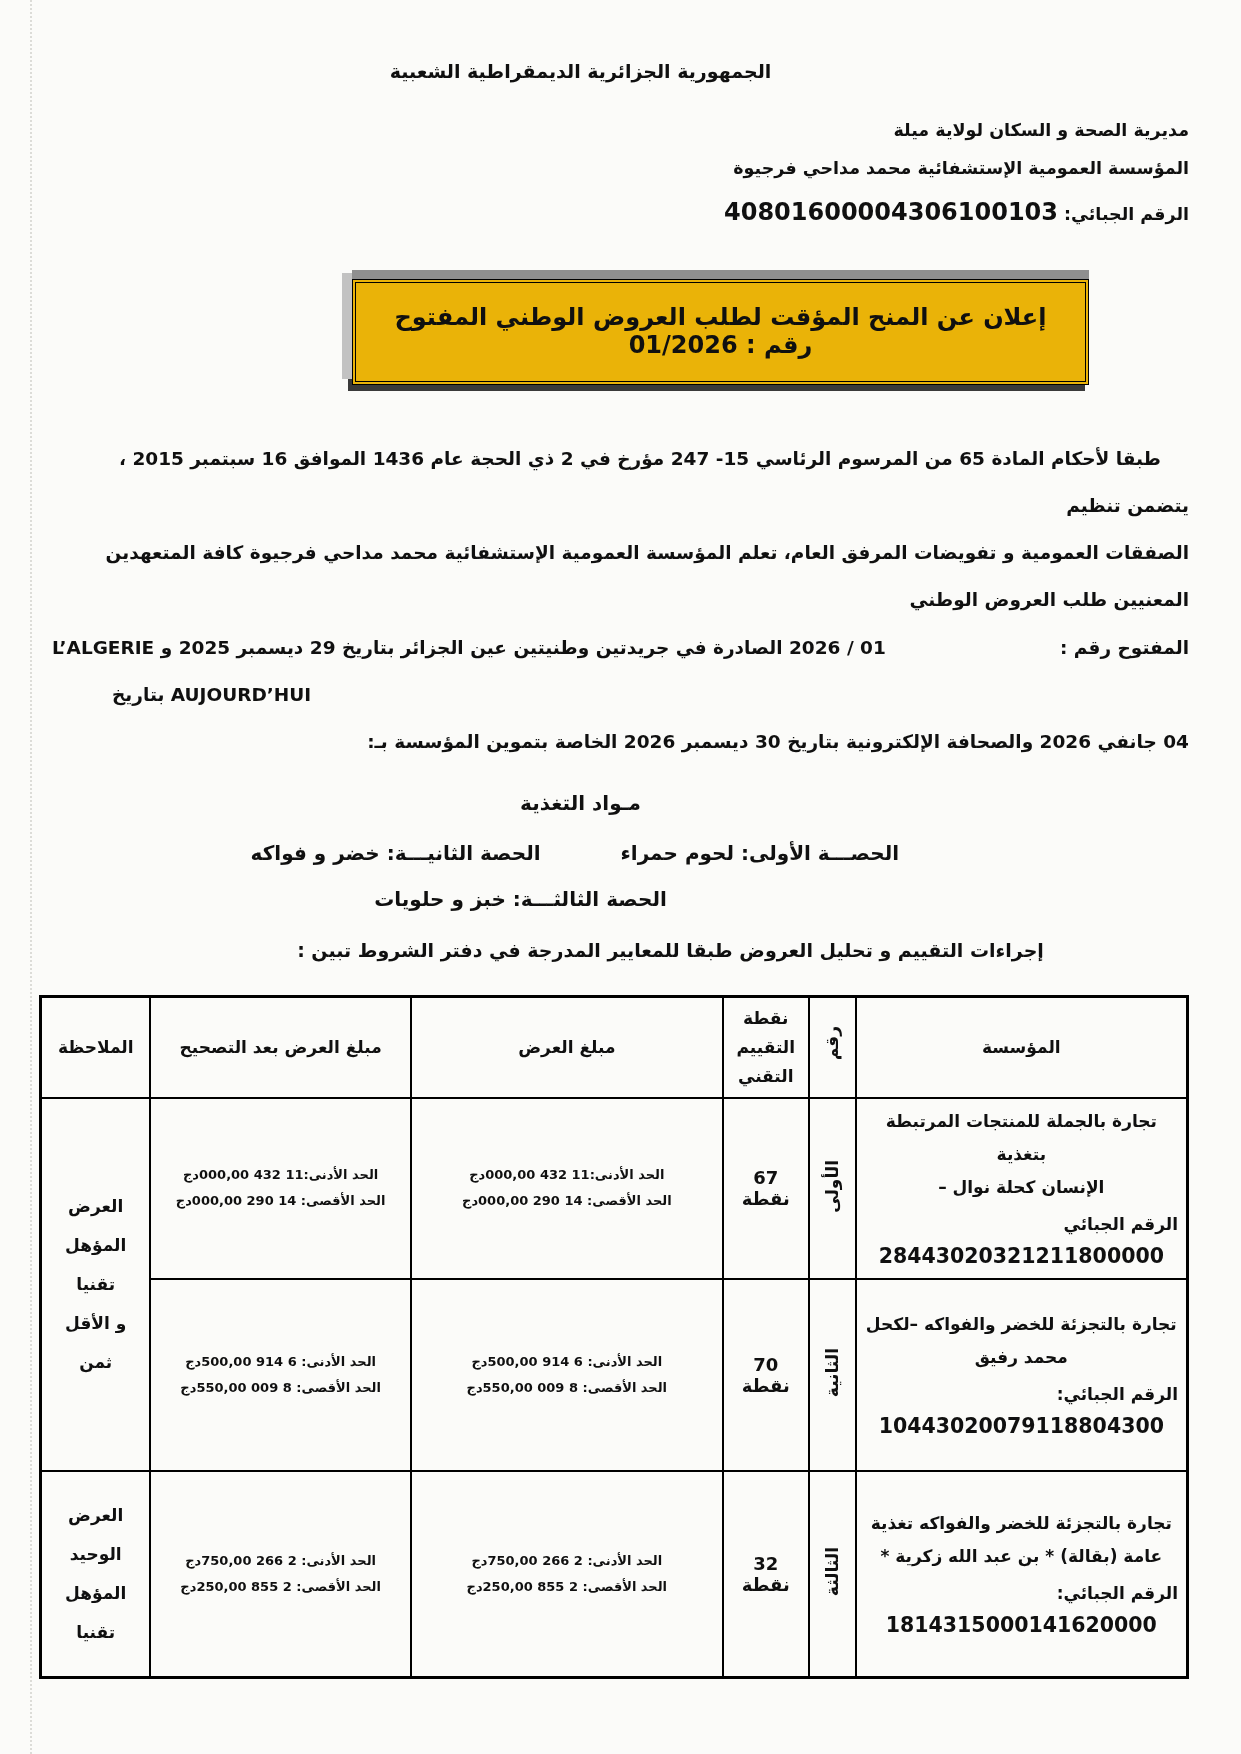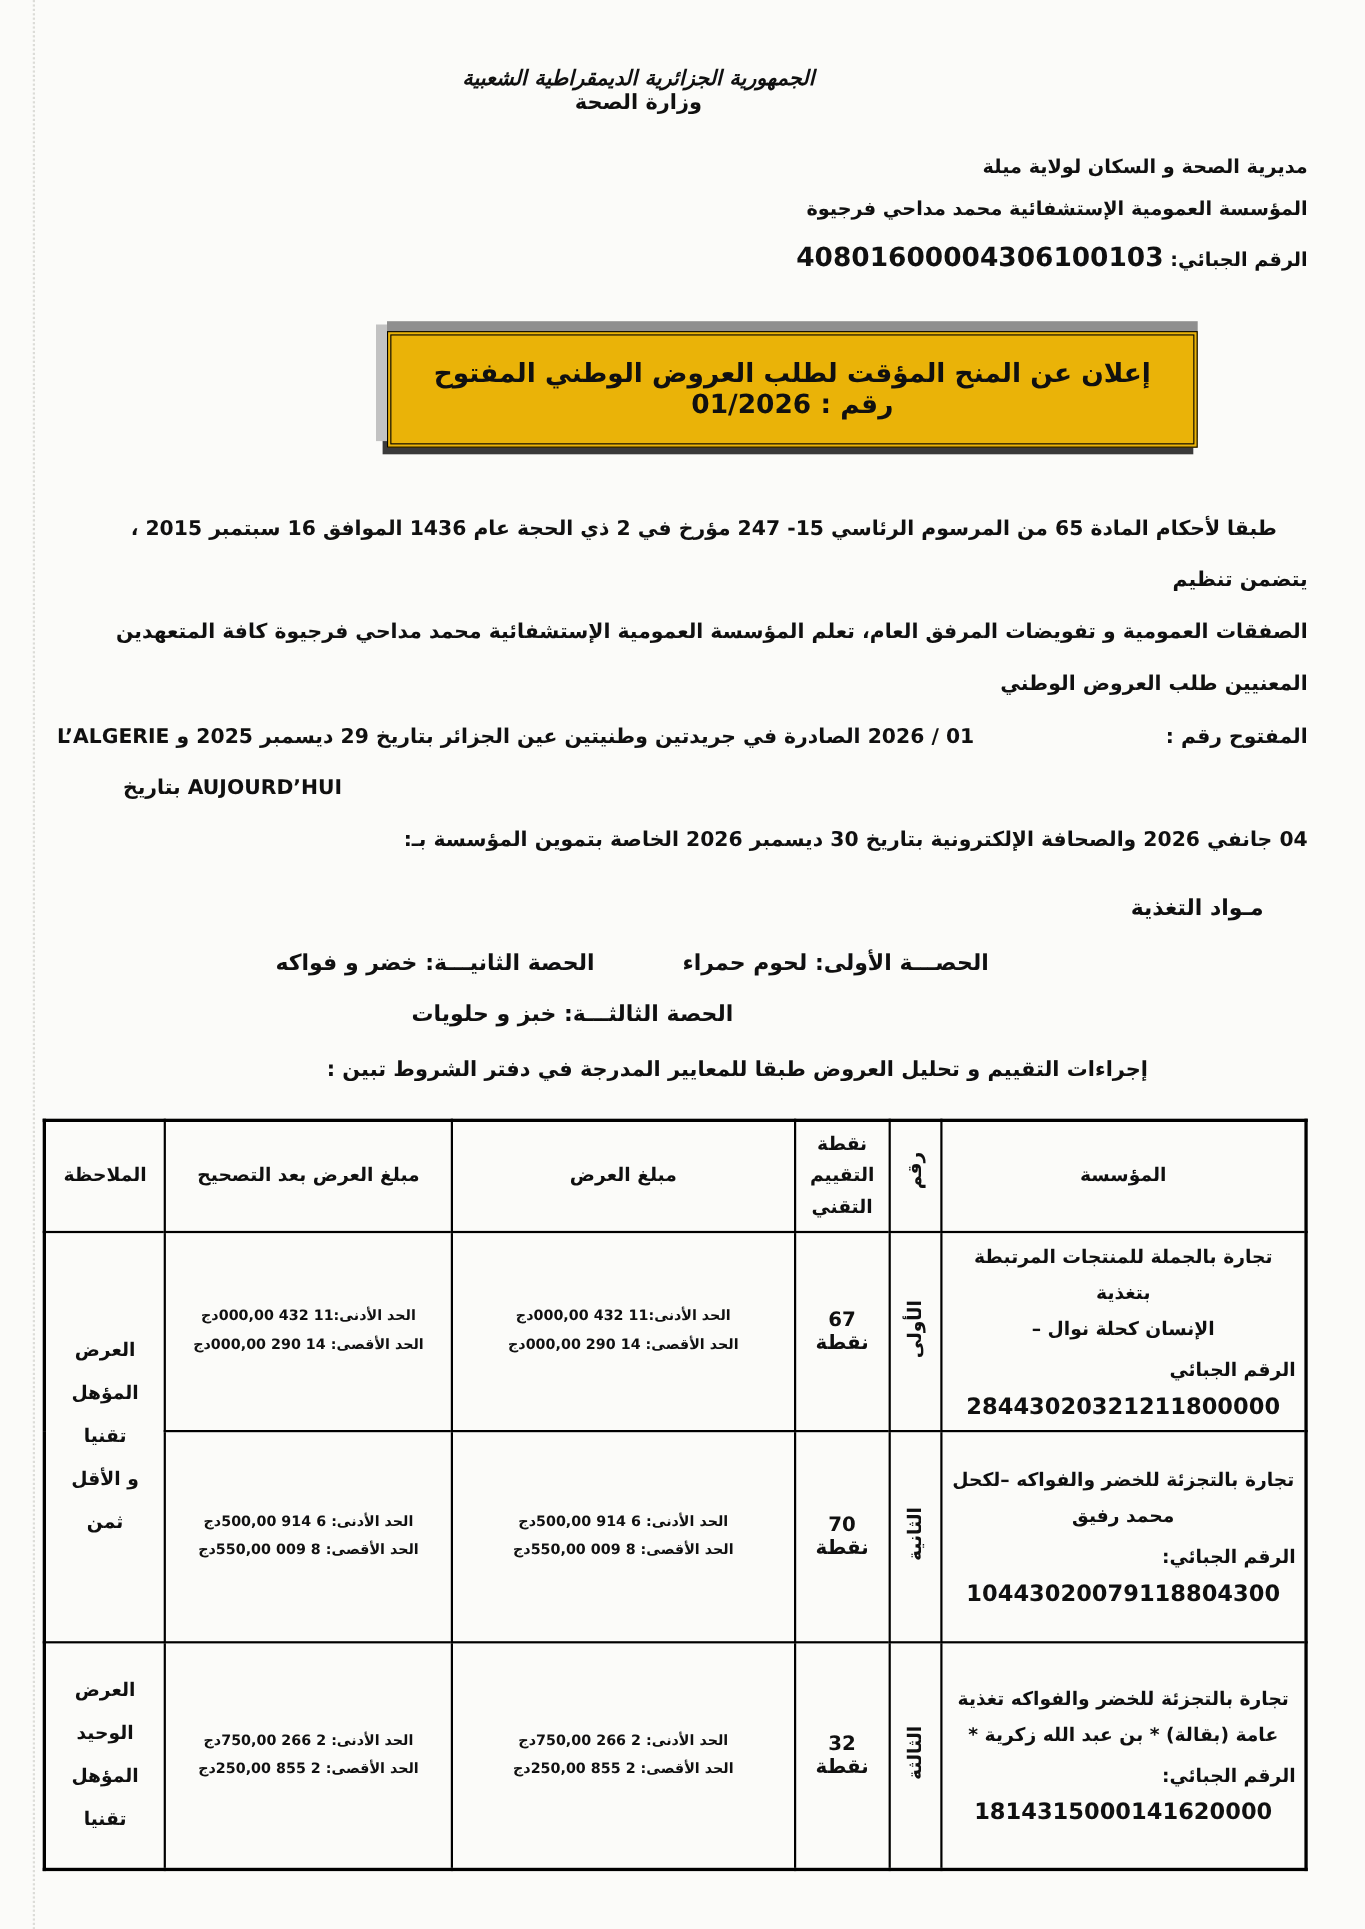--- a/index.html
+++ b/index.html
@@ -13,21 +13,21 @@
     overflow:hidden;
   }
   .scan-edge{
     position:absolute;top:0;left:30px;width:0;height:100%;
     border-left:2px dotted #dcdcd8;
   }
   .doc{padding:60px 52px 0 52px;position:relative;}
 
   
   .hdr-center{text-align:center;font-weight:bold;font-size:19px;transform:translateX(-40px);}
-  .hdr-center .l1{font-style:italic;}
+  .hdr-center .l1{margin-bottom:22px;}
   .hdr-right{text-align:right;font-weight:bold;font-size:17.5px;line-height:2.15;margin-top:30px;}
   .tax-line .num{direction:ltr;unicode-bidi:embed;font-size:24px;letter-spacing:.5px;}
 
   
   .title-wrap{margin:40px 100px 0 300px;}
   .title-box{
     border:4px double #000;
     background:#eab308;
     padding:20px 18px 22px;
     text-align:center;
@@ -35,21 +35,21 @@
     box-shadow:0 -9px 0 #8f8f8f,-10px -6px 0 #c2c2c2,-4px 6px 0 #3a3a3a;
   }
 
   
   .intro{margin-top:50px;font-size:18.5px;font-weight:bold;line-height:2.55;}
   .intro .ln1{text-indent:28px;}
   .intro .ln3{display:flex;justify-content:space-between;}
   .intro .ln4{text-align:left;margin-left:60px;}
 
   
-  .food-title{margin-top:26px;text-align:right;font-weight:bold;font-size:20px;transform:translateX(-40px);}
+  .food-title{margin-top:26px;text-align:center;font-weight:bold;font-size:20px;transform:translateX(-40px);}
   .lots-line{display:flex;gap:80px;padding-right:290px;margin-top:26px;font-weight:bold;font-size:20px;}
   .lot3{margin-top:22px;text-align:center;font-weight:bold;font-size:20px;transform:translateX(-100px);}
   .criteria{margin-top:28px;font-size:19px;font-weight:bold;text-align:center;transform:translateX(50px);}
 
   
   table.eval{
     width:1150px;margin:34px auto 0;
     border-collapse:collapse;border:3px solid #000;
     font-weight:bold;
   }
@@ -71,21 +71,20 @@
 </style>
 </head>
 <body>
 
 <div class="scan-edge"></div>
 
 <div class="doc">
 
   <div class="hdr-center">
     <div class="l1">الجمهورية الجزائرية الديمقراطية الشعبية</div>
-    <div class="l2">وزارة الصحة</div>
   </div>
 
   <div class="hdr-right">
     <div>مديرية الصحة و السكان لولاية ميلة</div>
     <div>المؤسسة العمومية الإستشفائية محمد مداحي فرجيوة</div>
     <div class="tax-line">
       <span>الرقم الجبائي:</span>
       <span class="num">40801600004306100103</span>
     </div>
   </div>

